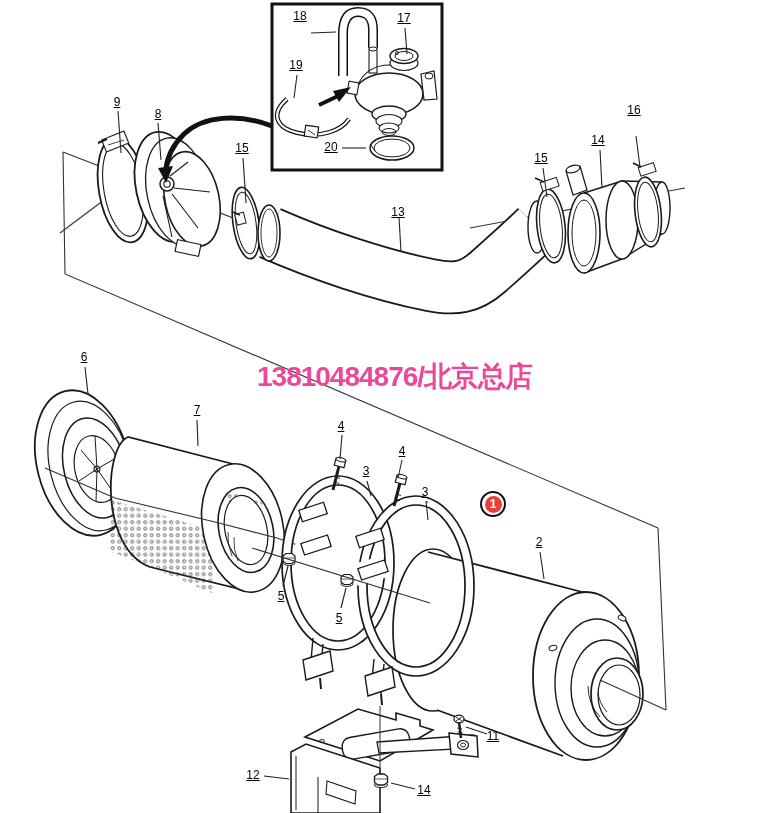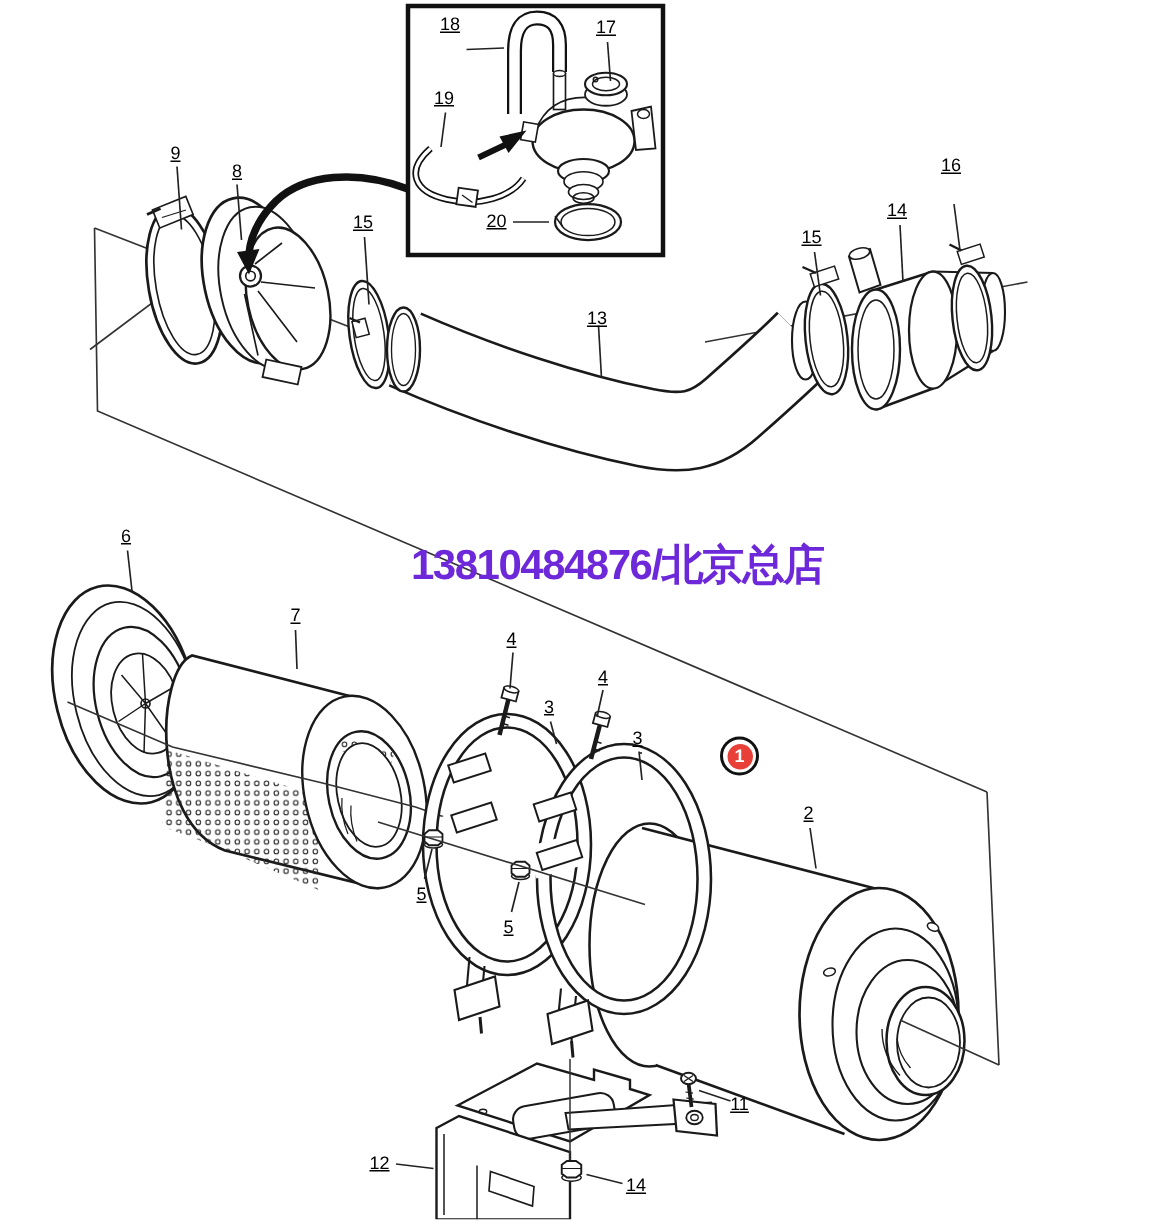--- a/index.html
+++ b/index.html
@@ -1,22 +1,22 @@
 <!DOCTYPE html>
 <html><head>
 <meta charset="utf-8">
 <style>
   html,body{margin:0;padding:0;background:#fff;}
   .stage{position:relative;width:768px;height:813px;background:#fff;overflow:hidden;
          font-family:"Liberation Sans",sans-serif;}
   .stage svg{position:absolute;left:0;top:0;z-index:1;}
   .lbl{position:absolute;transform:translate(-50%,-50%);font-size:12px;line-height:1;
        color:#000000;z-index:3;user-select:none;text-decoration:underline;}
-  .wm{position:absolute;z-index:5;color:#6d28d9;font-weight:bold;font-size:28px;
-      letter-spacing:-1px;white-space:nowrap;line-height:1;margin-left:17px;}
+  .wm{position:absolute;z-index:5;color:#ec4899;font-weight:bold;font-size:28px;
+      letter-spacing:-1px;white-space:nowrap;line-height:1;}
   .callout{position:absolute;z-index:4;width:26px;height:26px;border:2.5px solid #111;
       border-radius:50%;box-sizing:border-box;display:flex;align-items:center;
       justify-content:center;transform:translate(-50%,-50%);background:#fff;}
   .callout .inner{width:17px;height:17px;border-radius:50%;background:#e84039;color:#fff;
       font-size:12px;font-weight:bold;display:flex;align-items:center;justify-content:center;}
 </style>
 </head>
 <body>
 
 <div class="stage">

